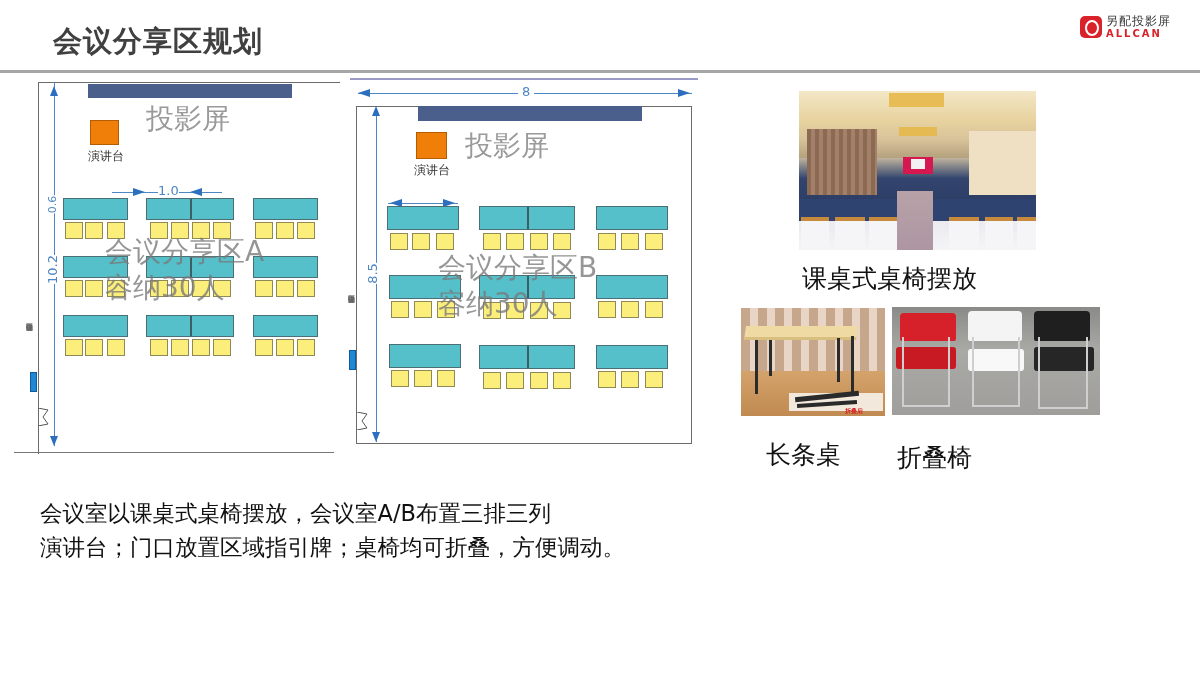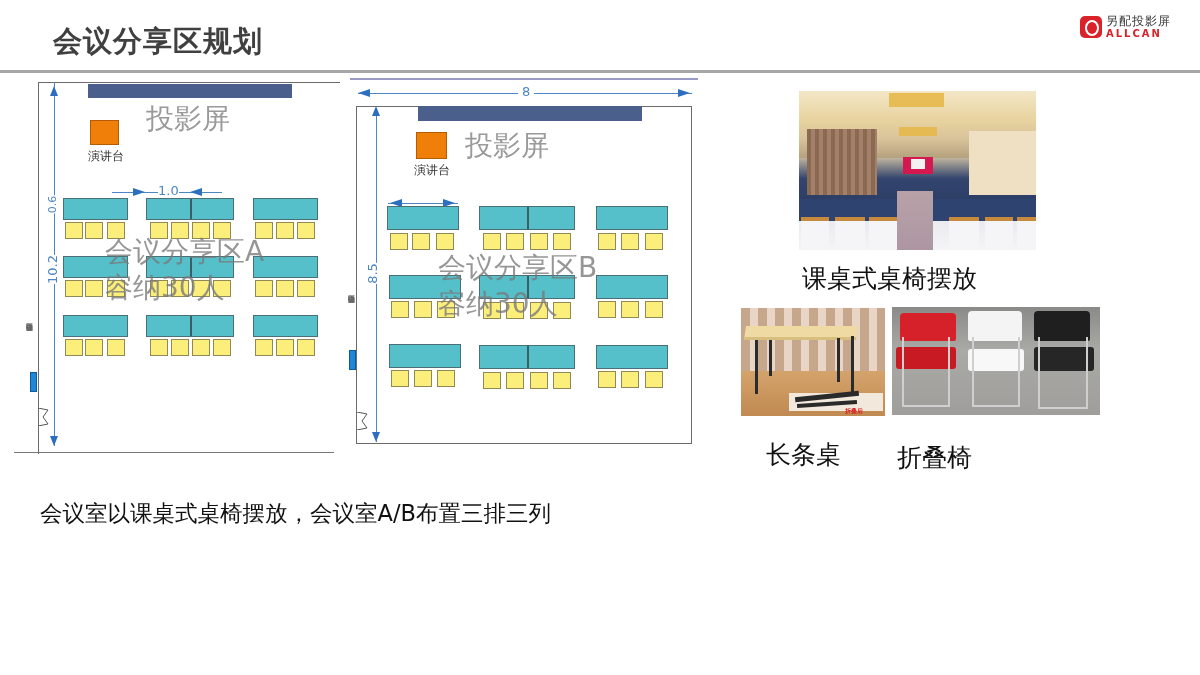--- a/index.html
+++ b/index.html
@@ -301,13 +301,14 @@
   <div class="chair-frame" style="left:80px;top:30px;width:48px;height:70px;"></div>
 
   <div class="chair-back" style="left:142px;top:4px;width:56px;height:30px;background:#1f1f1f;"></div>
   <div class="chair-seat" style="left:142px;top:40px;width:60px;height:24px;background:#262626;"></div>
   <div class="chair-frame" style="left:146px;top:30px;width:50px;height:72px;"></div>
 </div>
 <div class="caption" style="left:897px;top:441px;">折叠椅</div>
 
 <div class="body-text">
   <div>会议室以课桌式桌椅摆放，会议室A/B布置三排三列</div>
+  <div>演讲台；门口放置区域指引牌；桌椅均可折叠，方便调动。</div>
 </div>
 
 </body></html>

